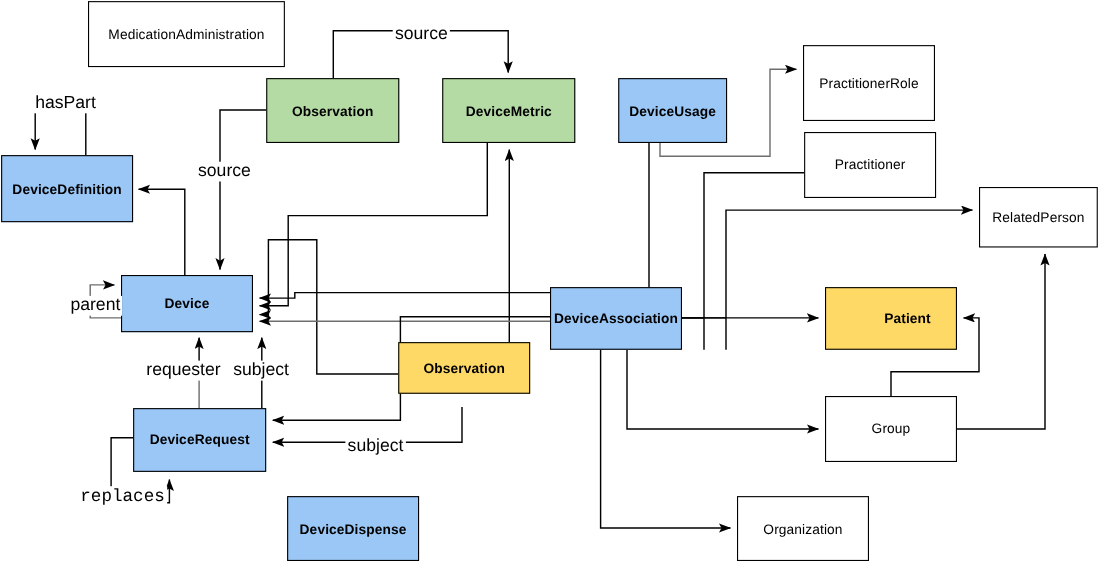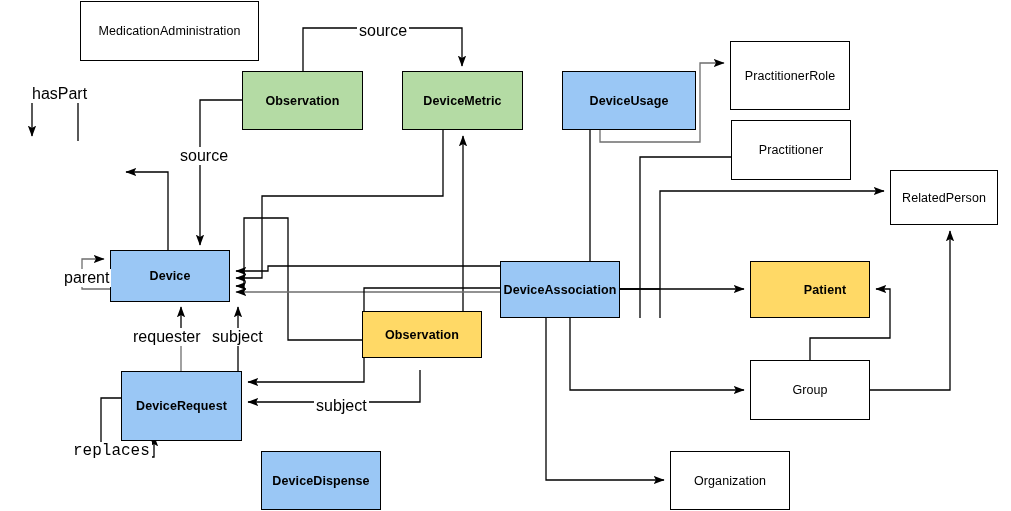--- a/index.html
+++ b/index.html
@@ -107,30 +107,33 @@
 
       <path d="M 870,390 L 950,390 L 950,231" marker-end="url(#ah)"></path>
 
     </g>
   </svg>
 
   <div class="node white" style="left:80px;top:1px;width:179px;height:60px;">
     <span>MedicationAdministration</span>
   </div>
 
+  <div class="node blue" style="left:1px;top:141px;width:120px;height:61px;">
+    <span>DeviceDefinition</span>
+  </div>
 
   <div class="node green" style="left:242px;top:71px;width:121px;height:59px;">
     <span>Observation</span>
   </div>
 
   <div class="node green" style="left:402px;top:71px;width:121px;height:59px;">
     <span>DeviceMetric</span>
   </div>
 
-  <div class="node blue" style="left:562px;top:71px;width:134px;height:59px;">
+  <div class="node blue" style="left:562px;top:71px;width:99px;height:59px;">
     <span>DeviceUsage</span>
   </div>
 
   <div class="node white" style="left:730px;top:41px;width:120px;height:69px;">
     <span>PractitionerRole</span>
   </div>
 
   <div class="node white" style="left:731px;top:120px;width:120px;height:60px;">
     <span>Practitioner</span>
   </div>
@@ -152,21 +155,21 @@
   </div>
 
   <div class="node yellow" style="left:362px;top:311px;width:120px;height:47px;">
     <span>Observation</span>
   </div>
 
   <div class="node white" style="left:750px;top:360px;width:120px;height:60px;">
     <span>Group</span>
   </div>
 
-  <div class="node blue" style="left:121px;top:371px;width:121px;height:70px;">
+  <div class="node blue" style="left:121px;top:371px;width:121px;height:58px;">
     <span>DeviceRequest</span>
   </div>
 
   <div class="node white" style="left:670px;top:451px;width:120px;height:59px;">
     <span>Organization</span>
   </div>
 
   <div class="node blue" style="left:261px;top:451px;width:120px;height:59px;">
     <span>DeviceDispense</span>
   </div>

